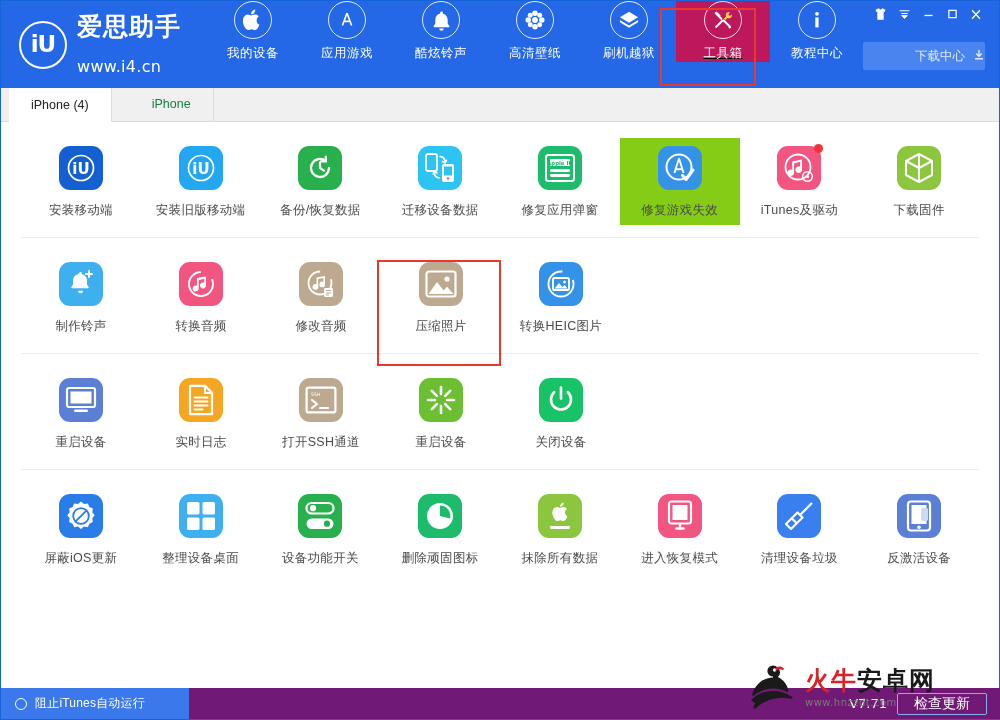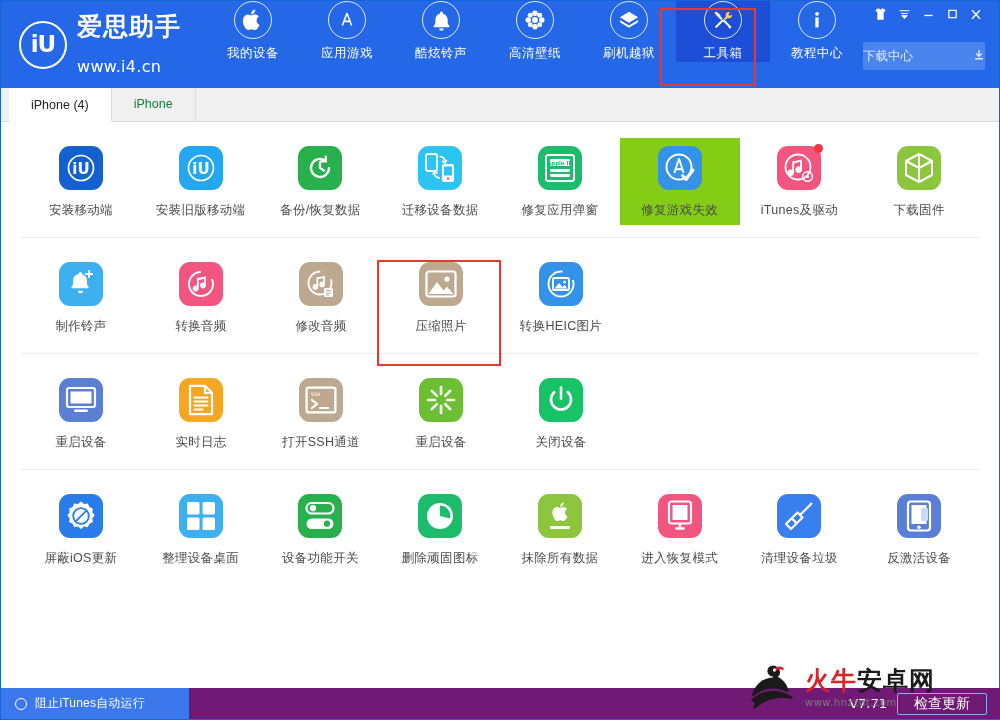--- a/index.html
+++ b/index.html
@@ -66,21 +66,21 @@
   .nav-item {
     width: 94px;
     display: flex;
     flex-direction: column;
     align-items: center;
     justify-content: center;
     cursor: pointer;
     position: relative;
     gap: 6px;
   }
-  .nav-item.active { background: #1d4ed8; }
+  .nav-item.active { background: #be185d; text-decoration: underline; }
   .nav-icon {
     width: 38px; height: 38px;
     border-radius: 50%;
     border: 1.5px solid rgba(255,255,255,.85);
     display: flex; align-items: center; justify-content: center;
     color: #ffffff;
   }
   .nav-label {
     font-size: 12.5px;
     color: #ffffff;
@@ -108,35 +108,36 @@
     color: #ffffff;
     cursor: pointer;
     font-size: 13px;
   }
   .dl-btn {
     position: absolute;
     right: 14px; top: 41px;
     width: 122px; height: 28px;
     background: #4a84ef;
     border-radius: 2px;
-    display: flex; align-items: center; justify-content: space-between;
+    display: flex; align-items: center; justify-content: flex-end;
     gap: 8px;
     color: #dfe9fb;
     font-size: 12.5px;
     cursor: pointer;
   }
 
   
   .tabbar {
     height: 34px;
     background: #f0f0f0;
     border-bottom: 1px solid #dcdcdc;
     display: flex;
     align-items: flex-end;
     padding-left: 8px;
+    gap: 18px;
   }
   .tab {
     height: 34px;
     padding: 0 22px;
     display: flex; align-items: center;
     font-size: 12.5px;
     color: #15803d;
     cursor: pointer;
     border-right: 1px solid #dcdcdc;
   }

